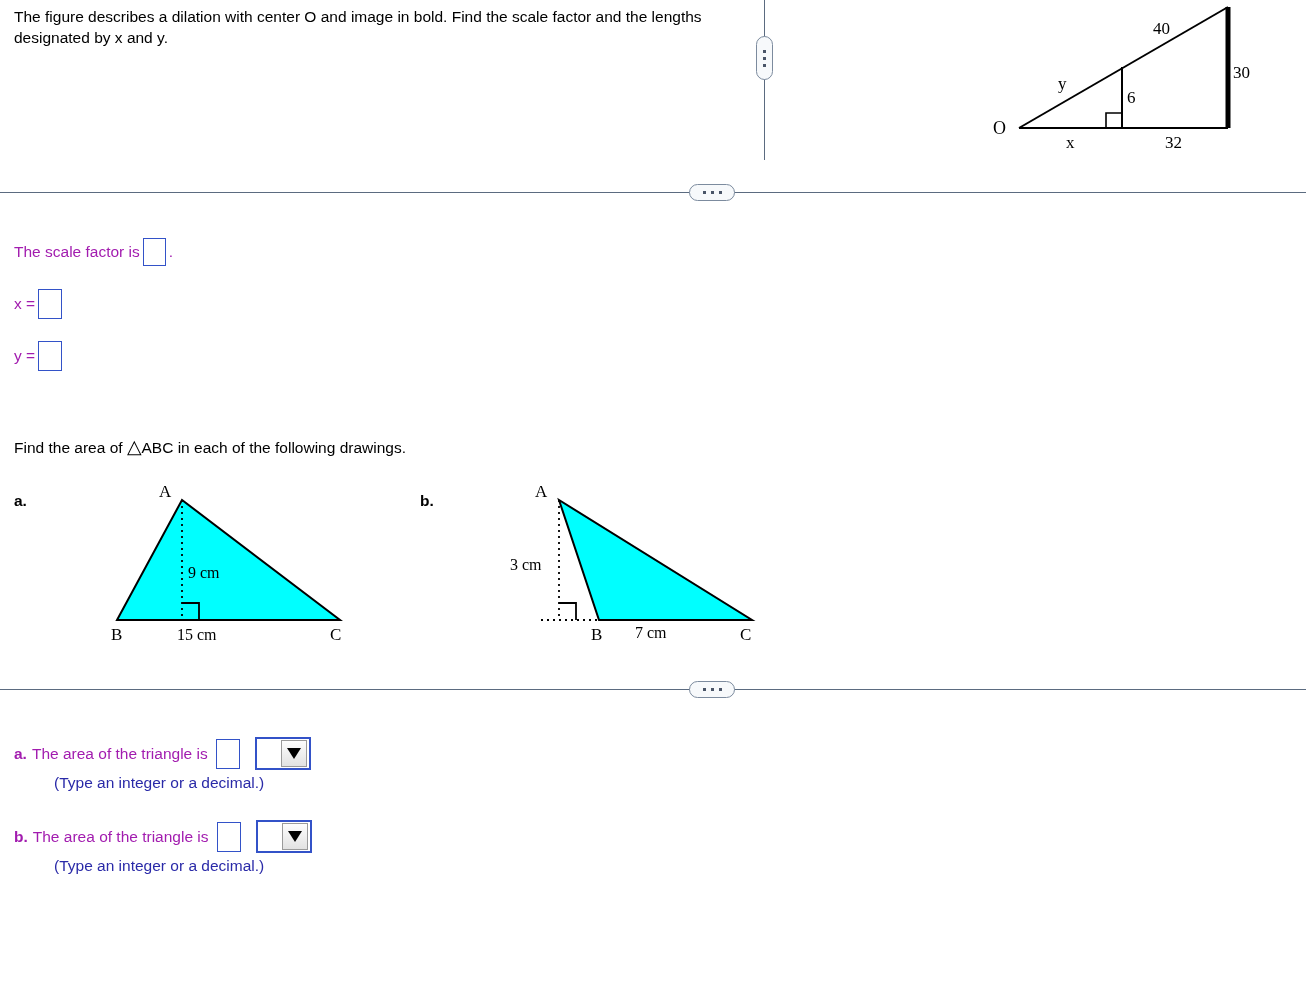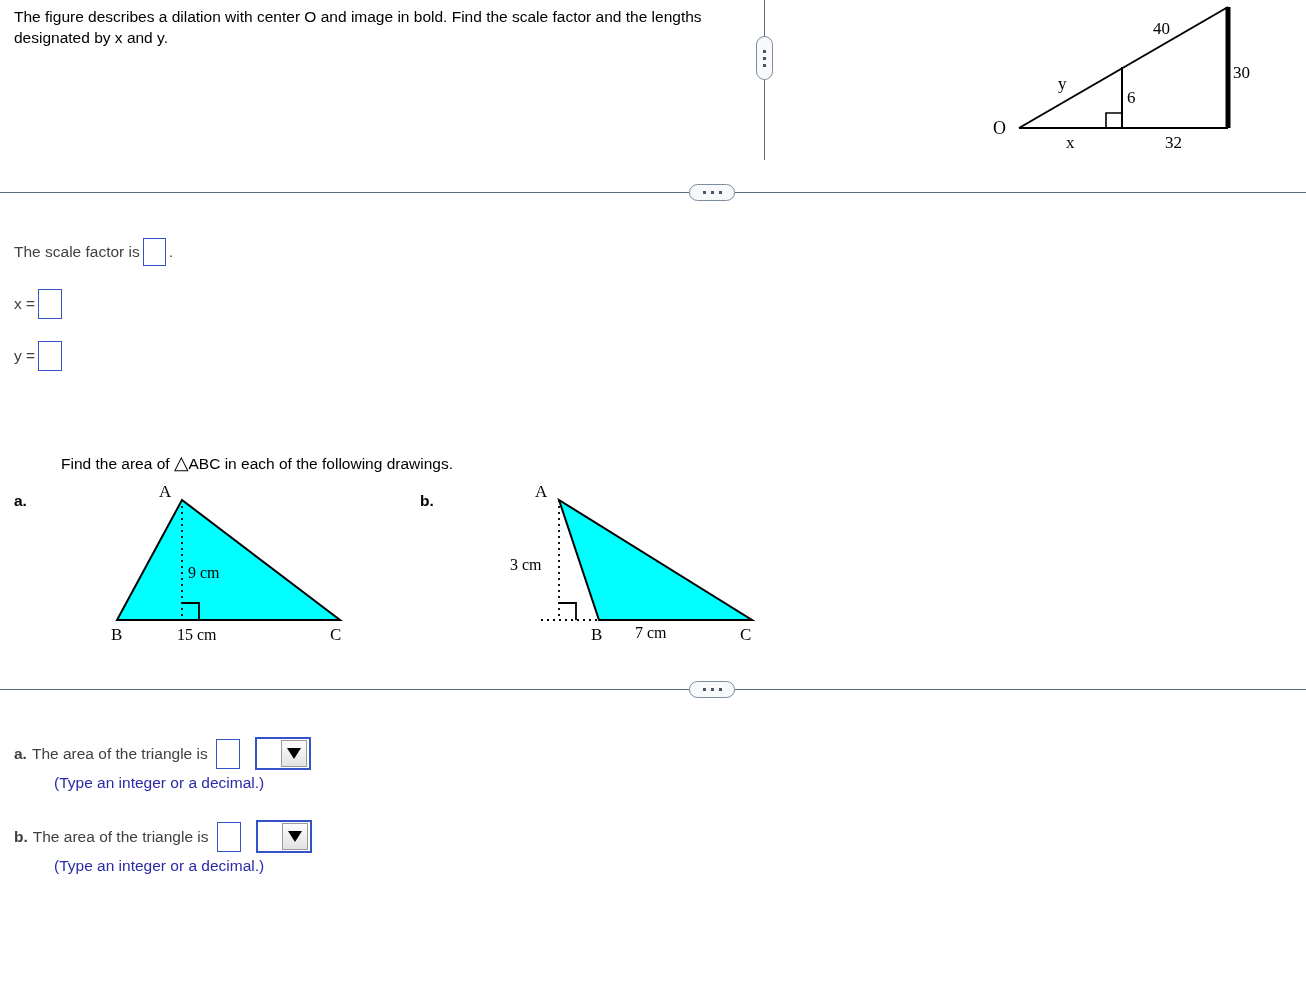--- a/index.html
+++ b/index.html
@@ -52,21 +52,21 @@
     border-radius: 9px;
     background: #f7f9fb;
     display: flex; align-items: center; justify-content: center;
     gap: 5px;
   }
   .hpill i { display:block; width: 3px; height: 3px; background: #4a5568; }
 
   
   .ansline {
     position: absolute;
-    font-size: 15.5px; color: #404040;
+    font-size: 15.5px; color: #a21caf;
     display: flex; align-items: center;
     white-space: nowrap;
   }
   .ansbox {
     display: inline-block;
     width: 24px; height: 30px;
     border: 1.5px solid #3352c8;
     background: #fff;
     vertical-align: middle;
     margin: 0 3px;
@@ -169,21 +169,21 @@
   <div class="ansline" style="left:14px; top:289px;">
     <span>x =</span>
     <span class="ansbox"></span>
   </div>
 
   <div class="ansline" style="left:14px; top:341px;">
     <span>y =</span>
     <span class="ansbox"></span>
   </div>
 
-  <div class="qtext" style="left:14px; top:452px;margin-left:47px;">
+  <div class="qtext" style="left:14px; top:436px;">
     <span>Find the area of </span><span style="font-size:19px;">△</span><span>ABC in each of the following drawings.</span>
   </div>
 
   <div class="partlbl" style="left:14px; top:492px;">a.</div>
 
   <div class="figwrap" style="left:95px; top:485px;">
     <svg width="290" height="165" viewBox="0 0 290 165">
 
       <polygon points="87,15 22,135 245,135" fill="#00ffff" stroke="#000" stroke-width="2"></polygon>
 

